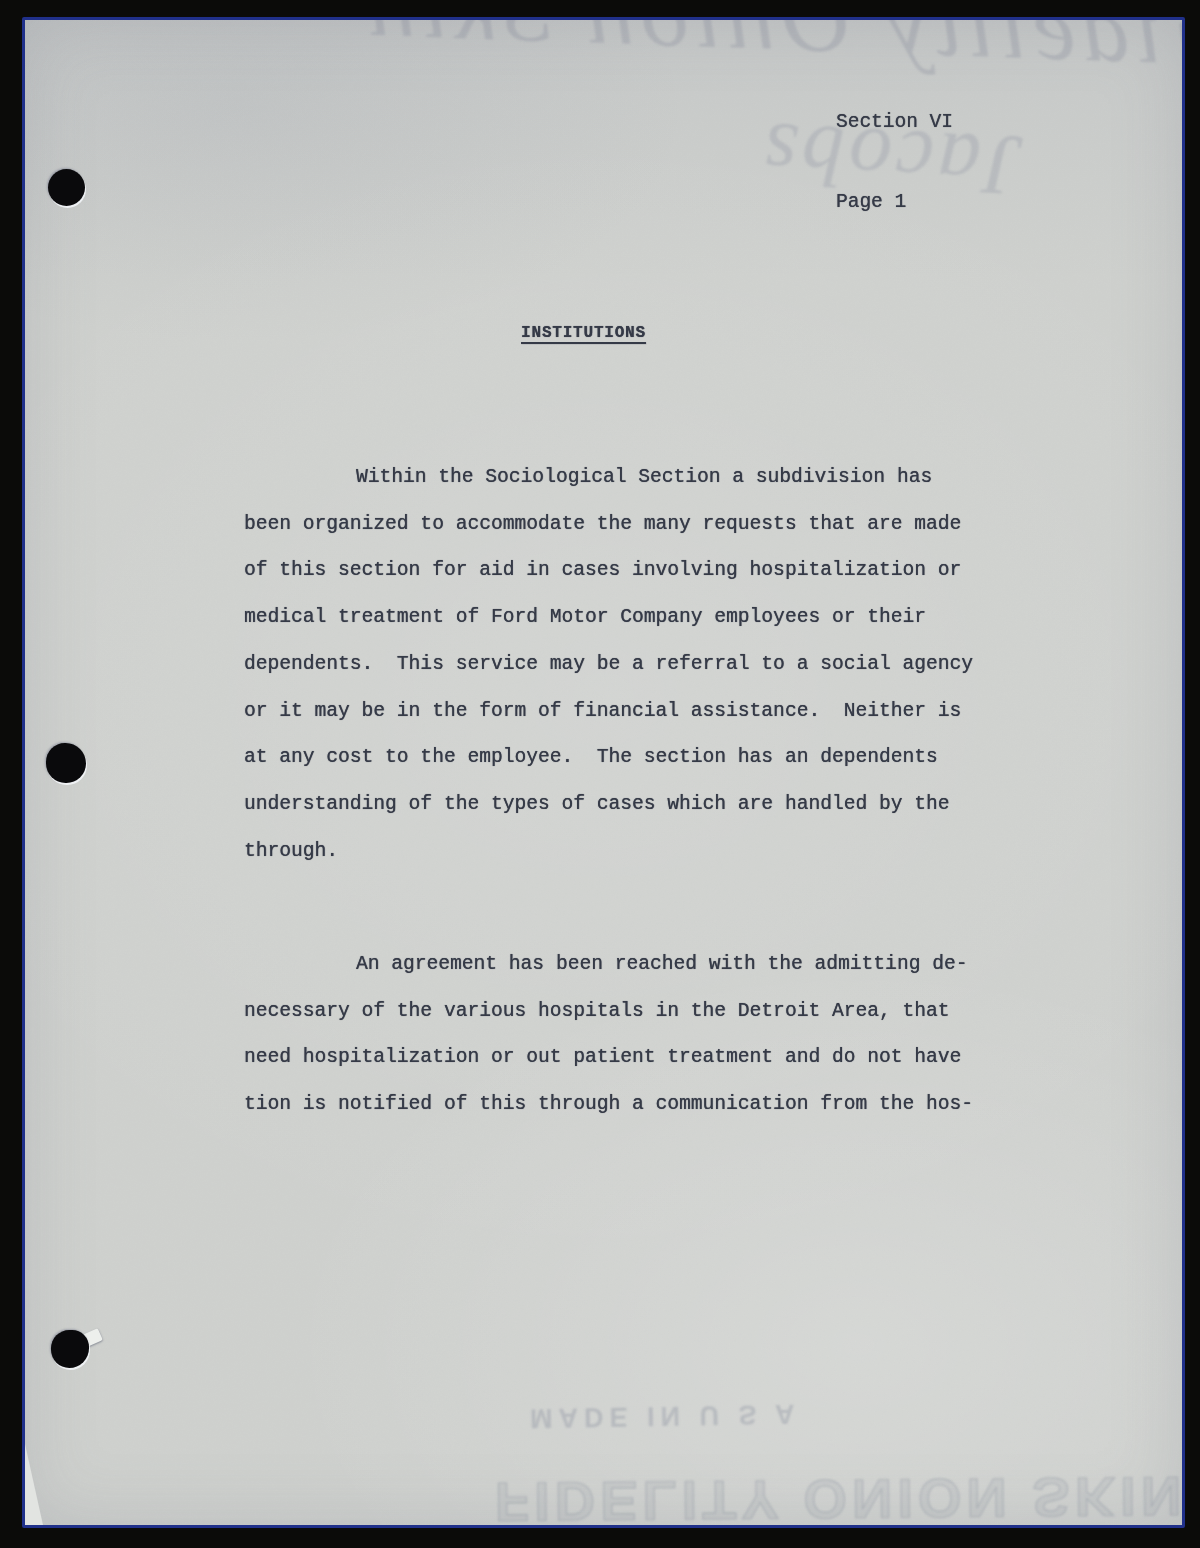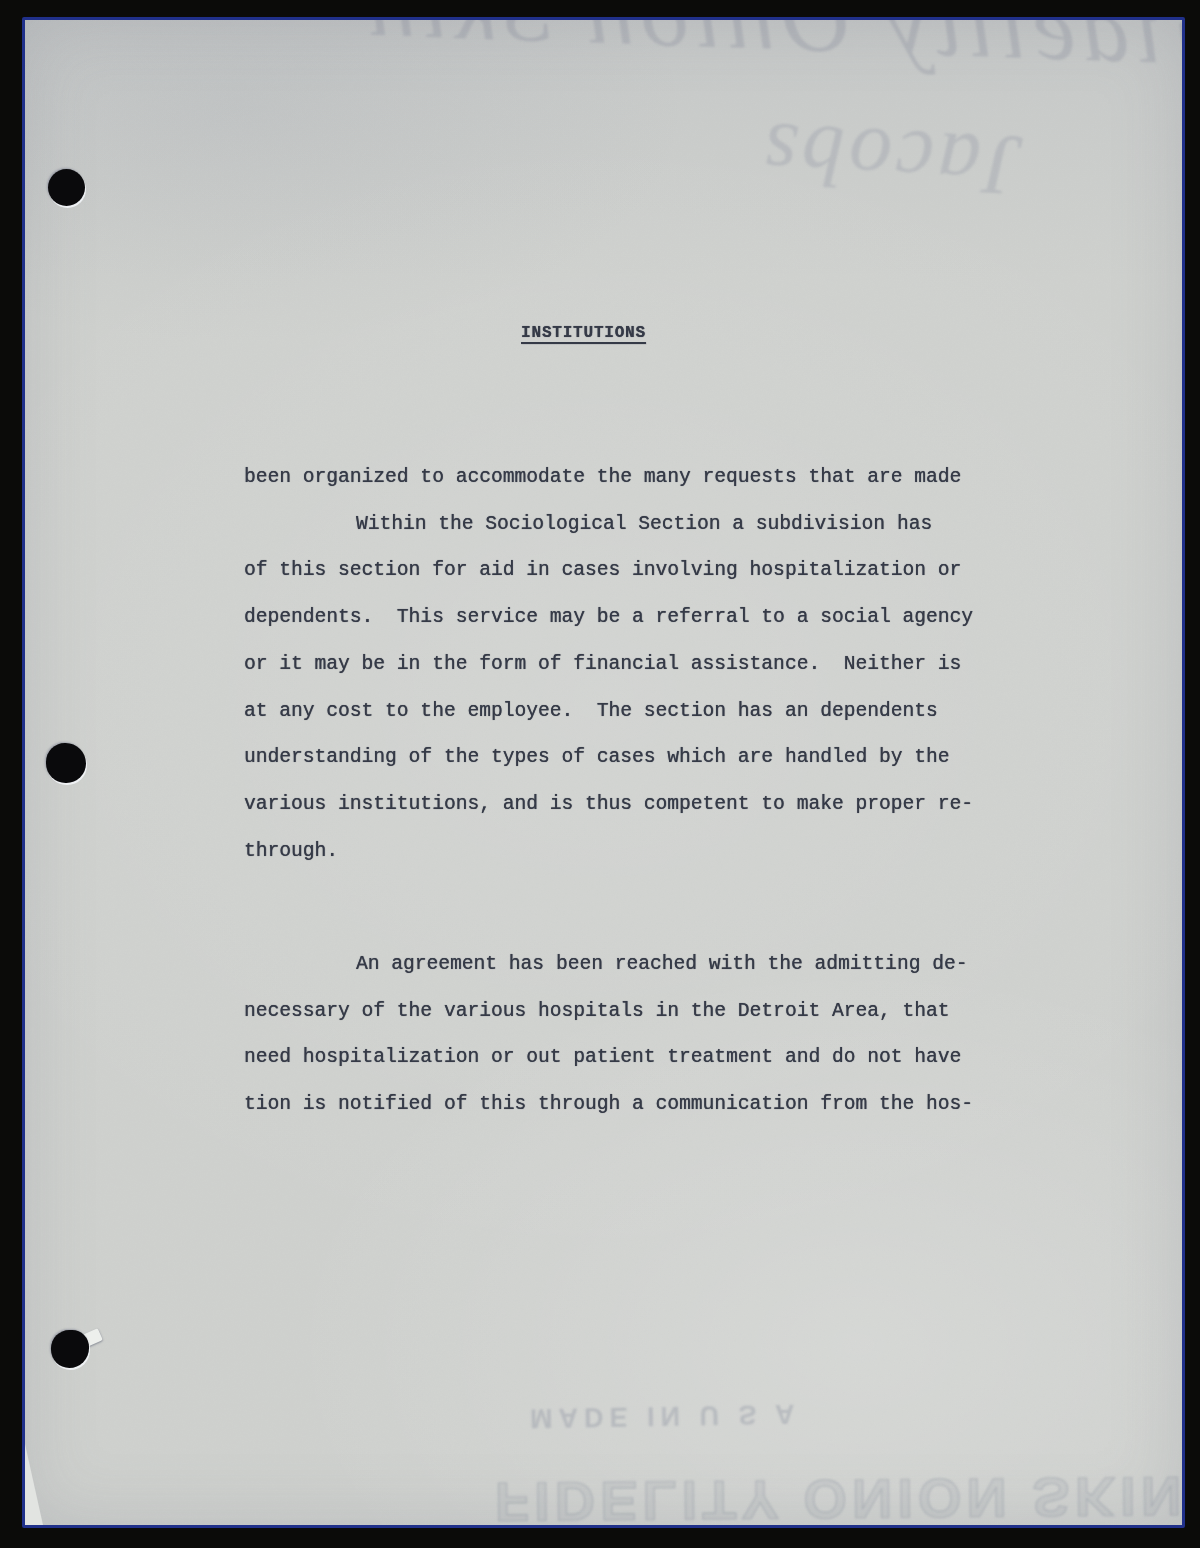--- a/index.html
+++ b/index.html
@@ -175,32 +175,36 @@
     <div class="bleed wm-handwriting">Jacobs</div>
     <div class="bleed wm-made-in">MADE IN U S A</div>
     <div class="bleed wm-bottom-outline">FIDELITY ONION SKIN</div>
 
     <div class="hole hole-1"></div>
     <div class="hole hole-2"></div>
     <div class="tear-speck"></div>
     <div class="hole hole-3"></div>
     <div class="torn-corner"></div>
 
+    <div class="ink corner-ref">
+      <div>Section VI</div>
+      <div>Page 1</div>
+    </div>
 
     <div class="ink heading heading-title">INSTITUTIONS</div>
 
     <div class="ink para para-1">
+      <div class="tl indent">Within the Sociological Section a subdivision has</div>
       <div class="tl">been organized to accommodate the many requests that are made</div>
-      <div class="tl indent">Within the Sociological Section a subdivision has</div>
       <div class="tl">of this section for aid in cases involving hospitalization or</div>
+      <div class="tl">medical treatment of Ford Motor Company employees or their</div>
       <div class="tl">dependents.  This service may be a referral to a social agency</div>
       <div class="tl">or it may be in the form of financial assistance.  Neither is</div>
       <div class="tl">at any cost to the employee.  The section has an dependents</div>
       <div class="tl">understanding of the types of cases which are handled by the</div>
-      <div class="tl">various institutions, and is thus competent to make proper re-</div>
       <div class="tl">through.</div>
     </div>
 
     <div class="ink para para-2">
       <div class="tl indent">An agreement has been reached with the admitting de-</div>
       <div class="tl">necessary of the various hospitals in the Detroit Area, that</div>
       <div class="tl">need hospitalization or out patient treatment and do not have</div>
       <div class="tl">tion is notified of this through a communication from the hos-</div>
     </div>
 

